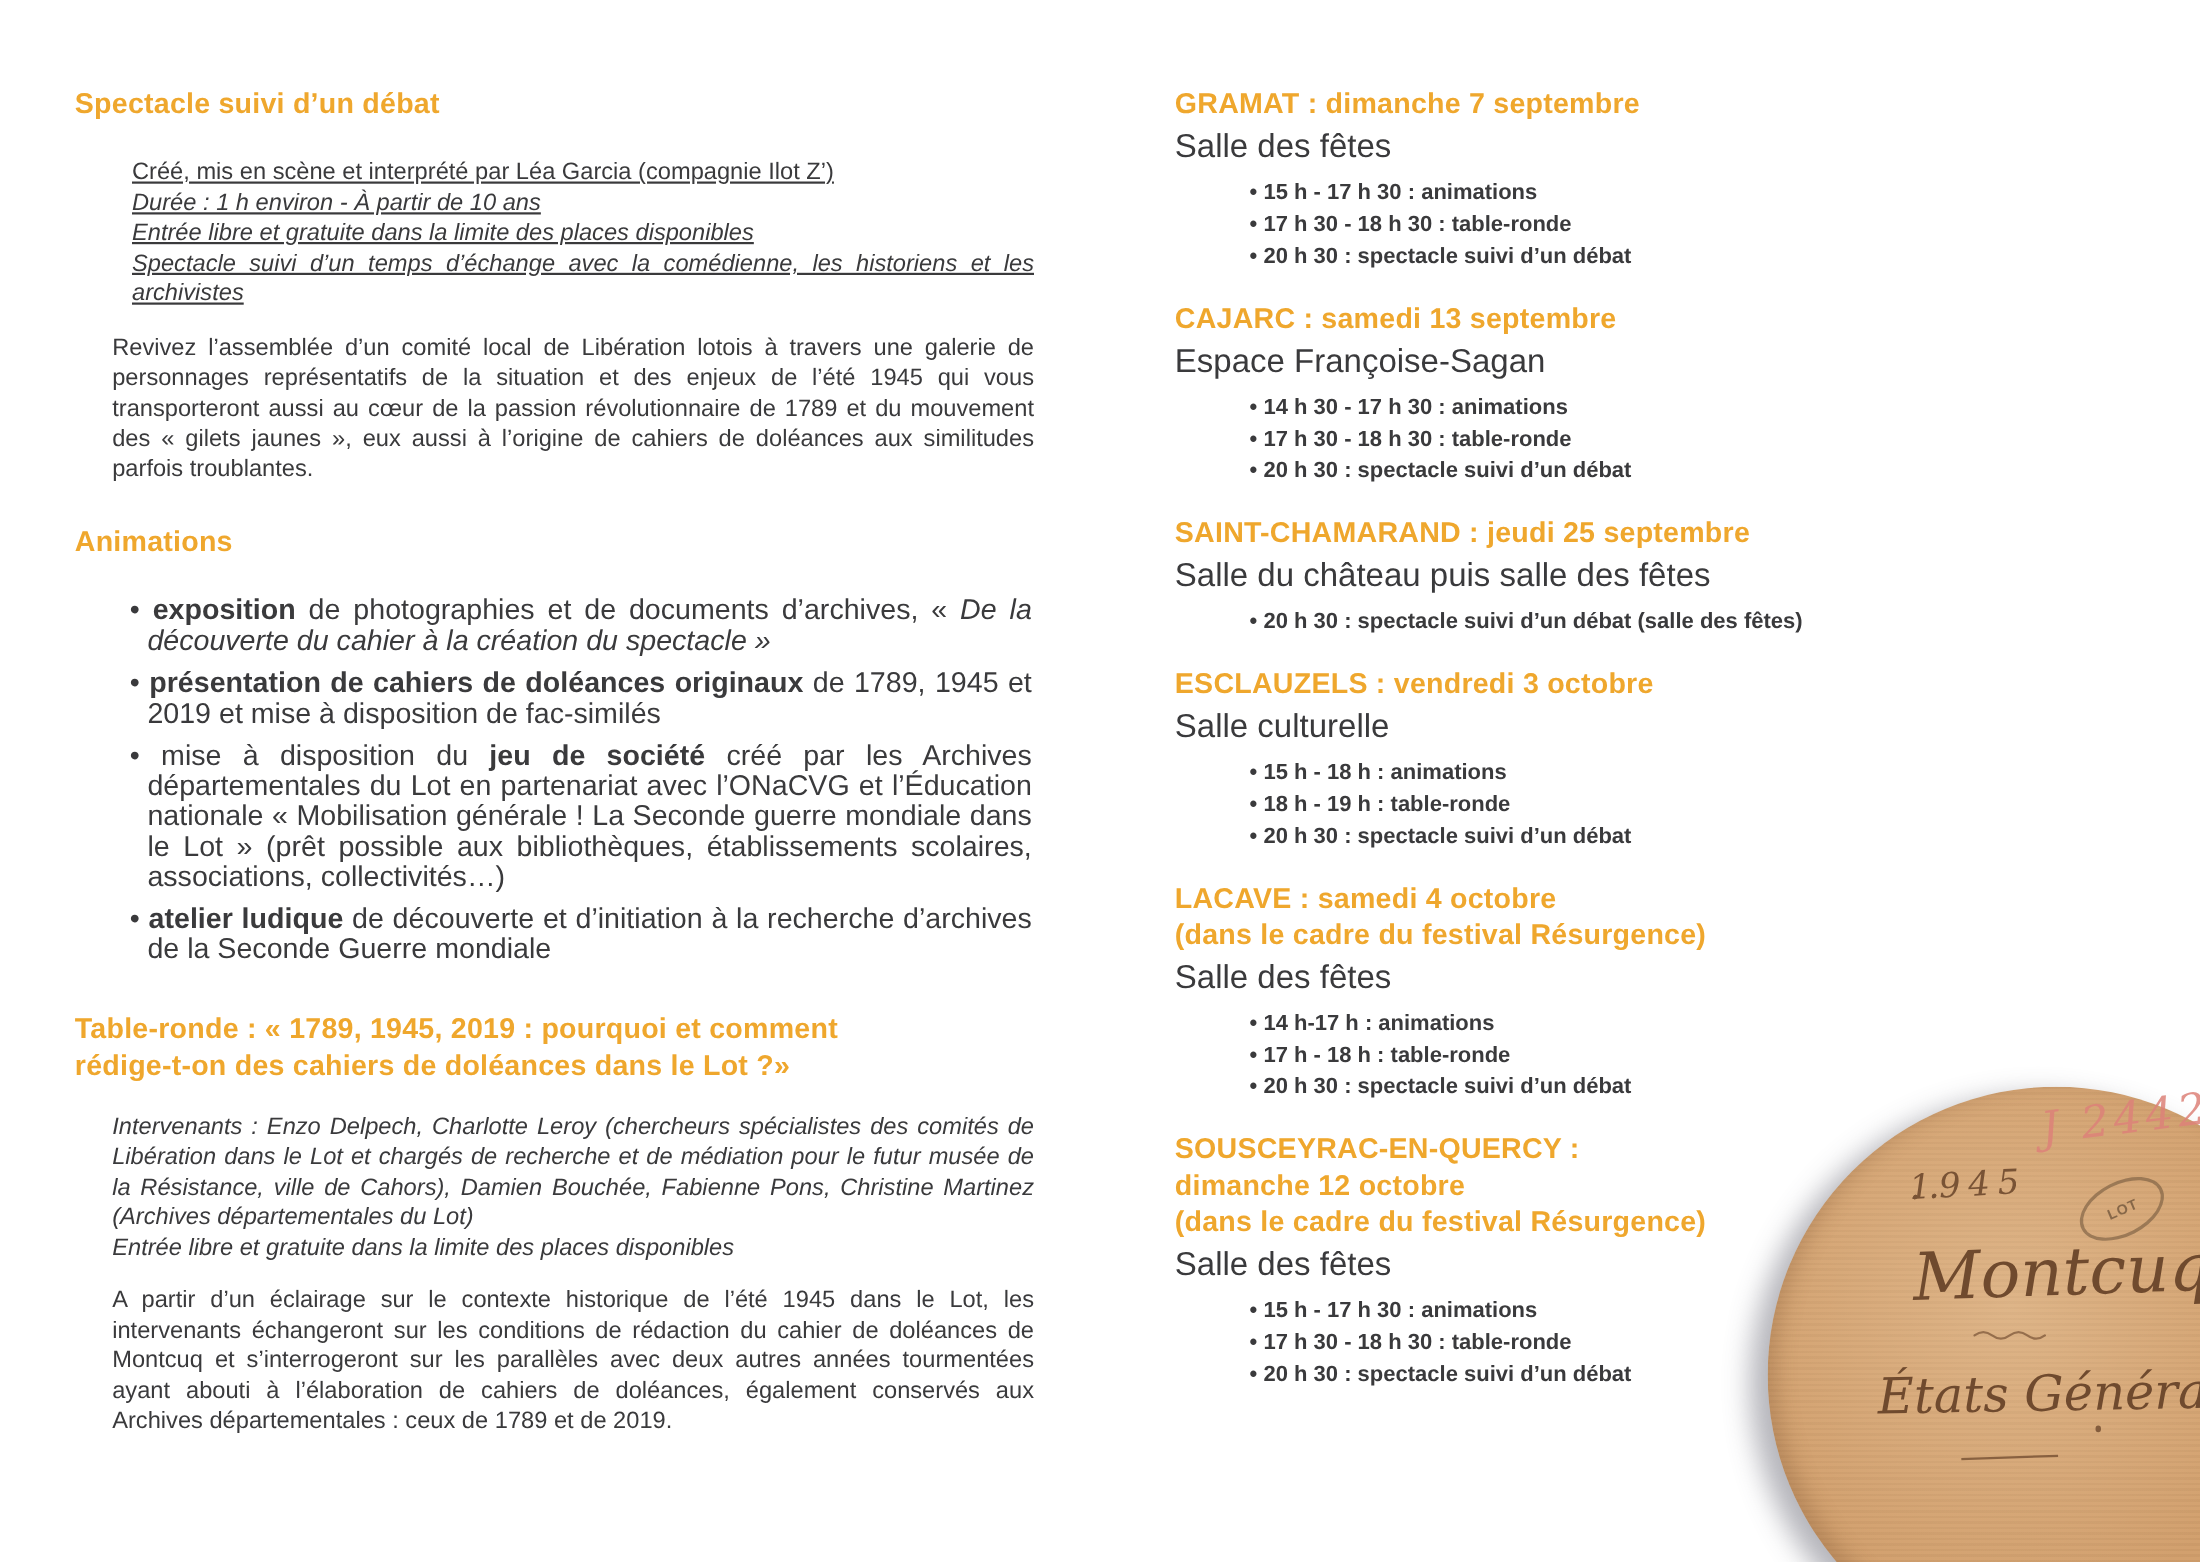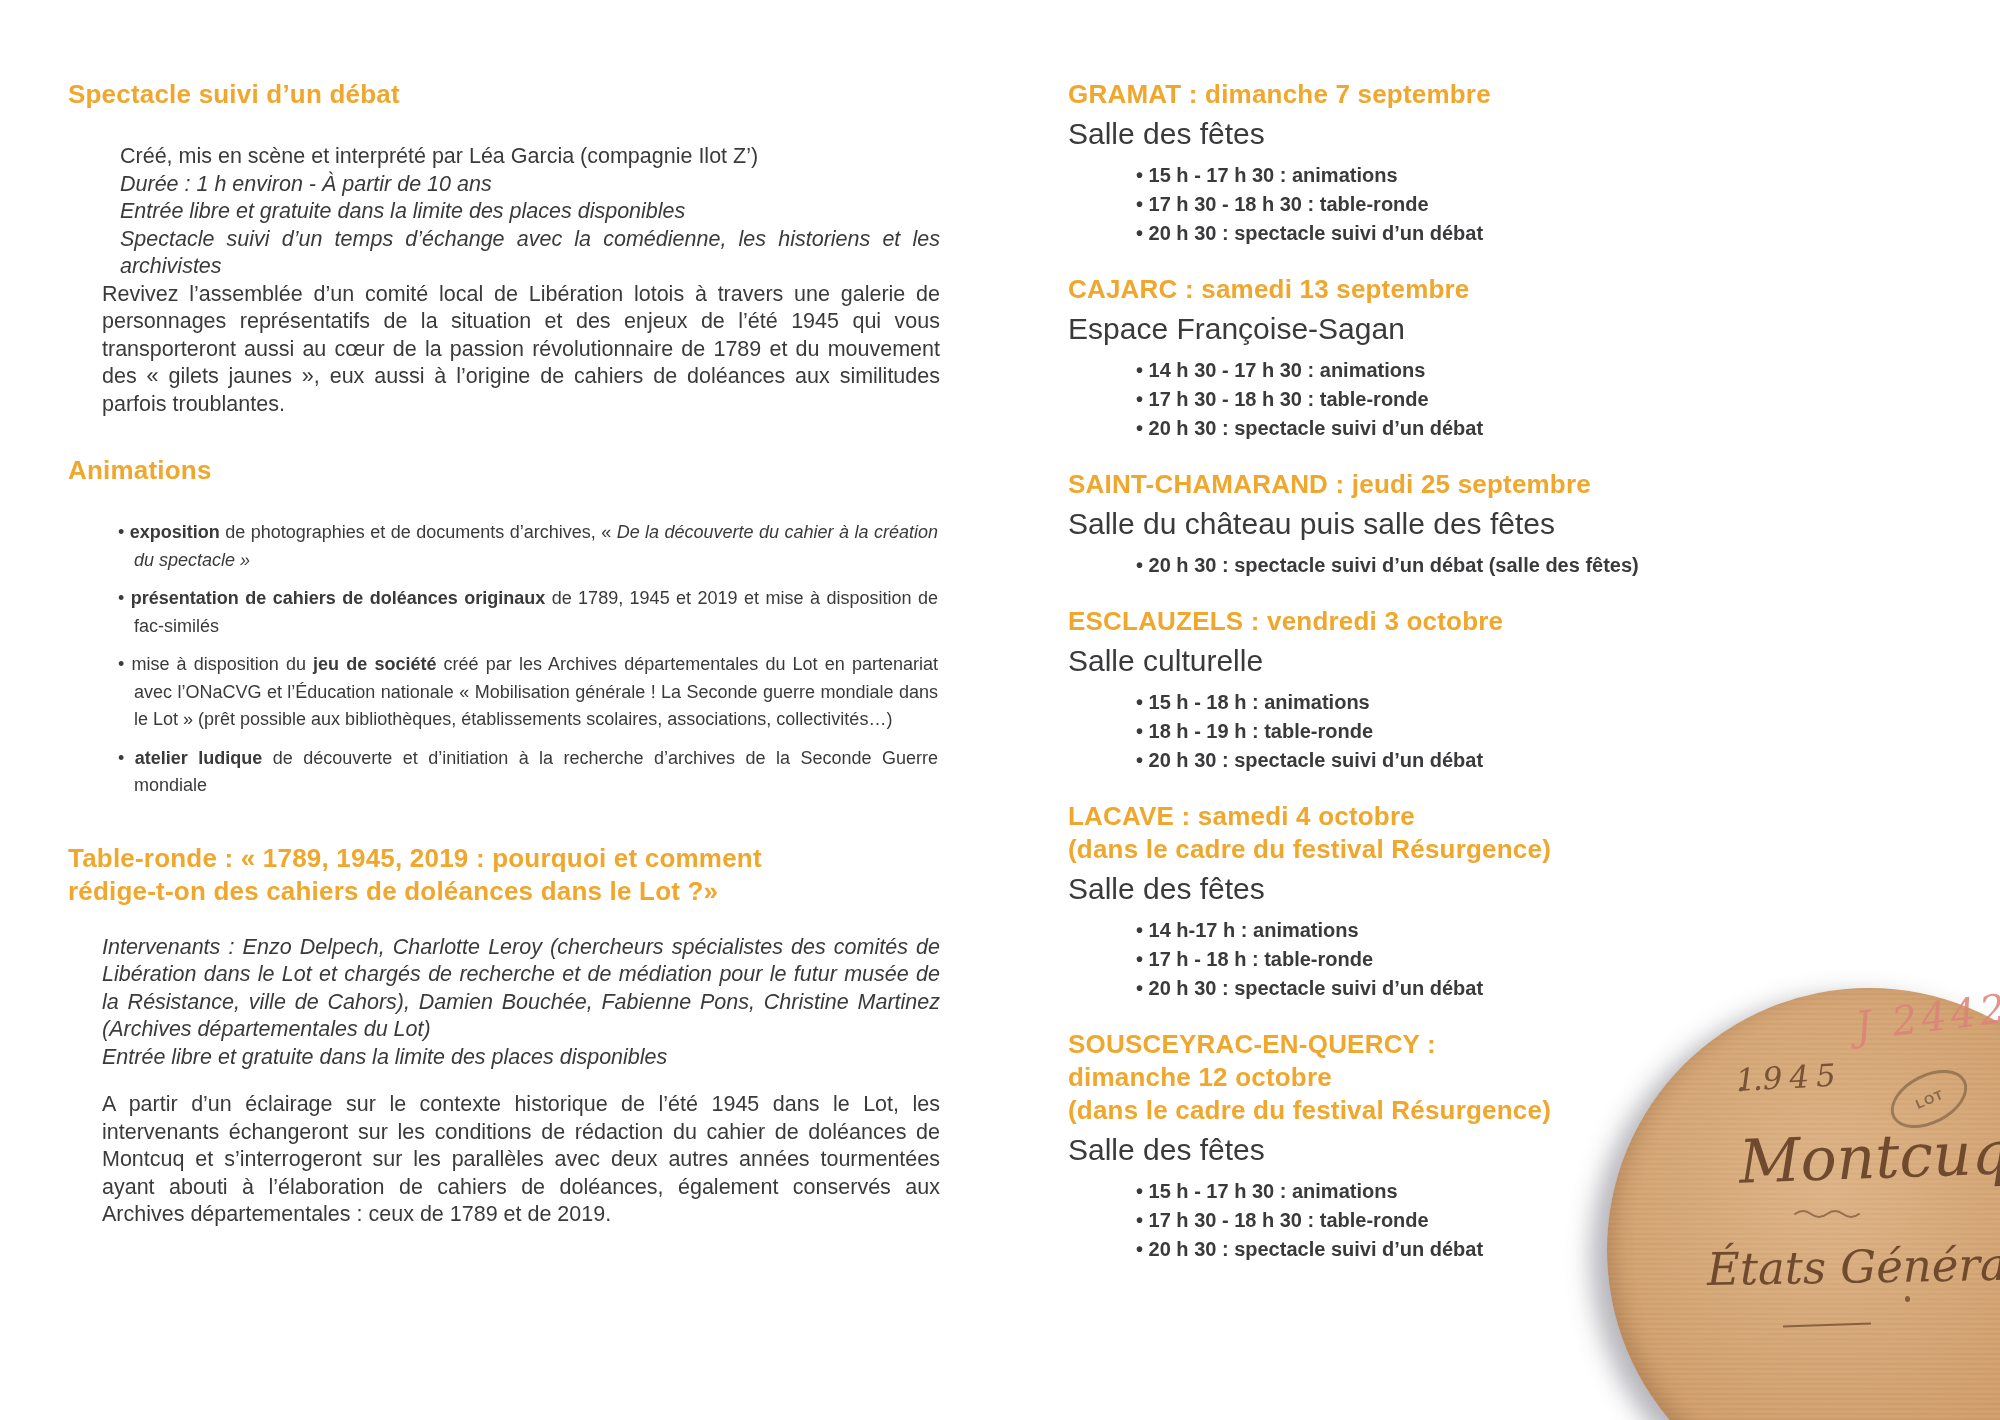--- a/index.html
+++ b/index.html
@@ -12,31 +12,31 @@
   .col-left{left:68px;width:872px;}
   .col-right{left:1068px;width:640px;}
 
   h2,h3{
     color:var(--accent,#efa72d);
     font-size:26px;line-height:33px;font-weight:700;margin:0;
     letter-spacing:.2px;
   }
   .col-left h2{margin-bottom:32px;}
   .body-block{margin-left:52px;font-size:21.5px;line-height:27.5px;}
-  .credits{text-align:justify;}
+  .credits{text-align:justify;margin-bottom:22px;text-decoration:underline;}
   .credits .it{font-style:italic;}
   .para{margin:0 0 44px 34px;font-size:21.5px;line-height:27.5px;text-align:justify;}
   .para.it{font-style:italic;}
   .mb-20{margin-bottom:20px !important;}
   .mb-36{margin-bottom:36px !important;}
 
   
   ul.anim{list-style:none;margin:0 0 42px 50px;padding:0;width:820px;}
   ul.anim li{
-    font-size:18px;line-height:27.5px;text-align:justify;
+    font-size:26px;line-height:27.5px;text-align:justify;
     padding-left:16px;text-indent:-16px;margin-bottom:11px;
   }
   ul.anim li::before{content:"\2022\00a0";}
   .b{font-weight:700;}
   .it{font-style:italic;}
 
   
   .event{margin-bottom:25px;}
   .event h3{margin-bottom:9px;}
   .event .venue{font-size:30px;line-height:28px;margin-bottom:13px;}

